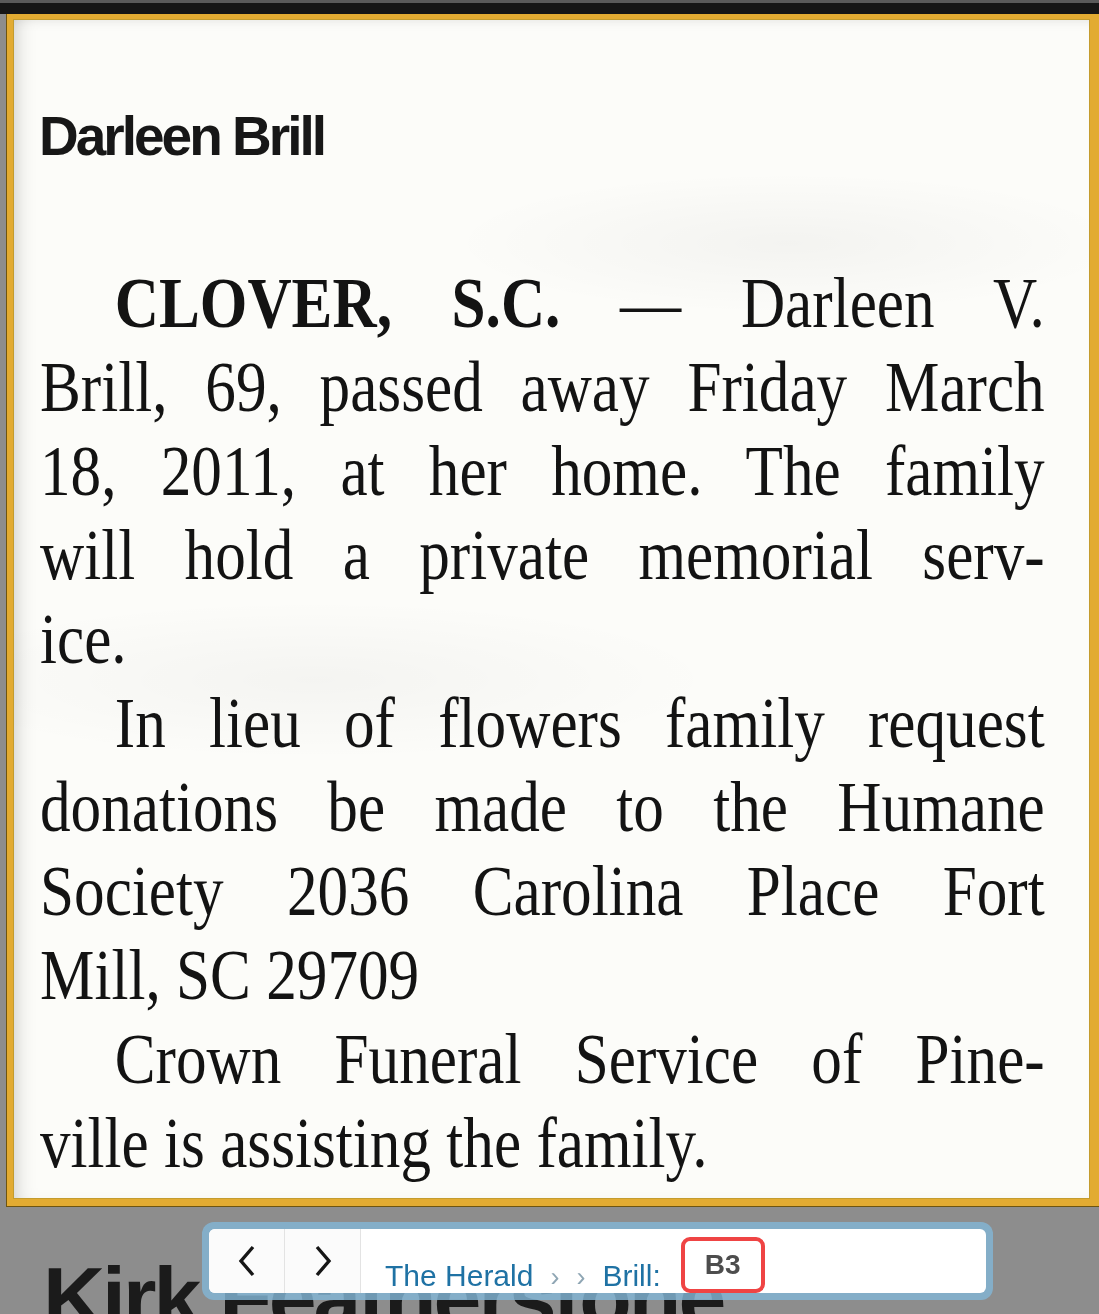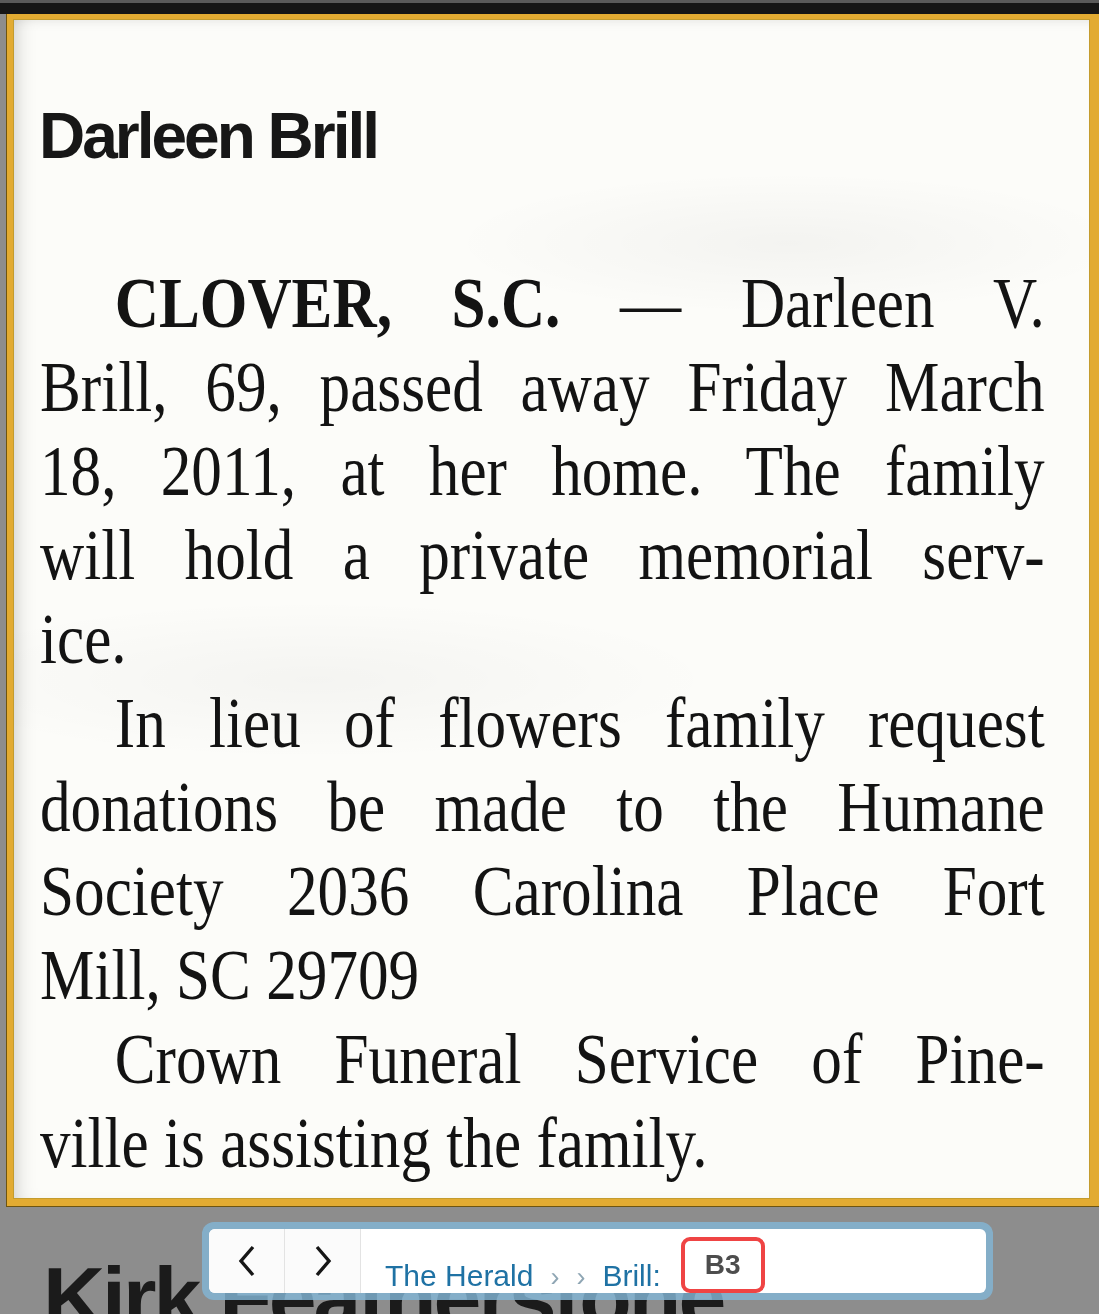--- a/index.html
+++ b/index.html
@@ -45,21 +45,21 @@
       inset 0 0 0 1px #c49c2e,
       inset 16px 0 22px -16px rgba(0,0,0,0.25),
       inset 0 10px 14px -10px rgba(0,0,0,0.10);
     overflow: hidden;
   }
 
   .headline {
     margin: 76px 0 0 26px;
     font-family: "Liberation Sans", sans-serif;
     font-weight: 800;
-    font-size: 64px;
+    font-size: 55px;
     line-height: 82px;
     letter-spacing: -3px;
     color: #171717;
   }
 
   .obit-body {
     margin: 84px 0 0 27px;
     width: 1182px;
     transform: scaleX(0.85);
     transform-origin: left top;

